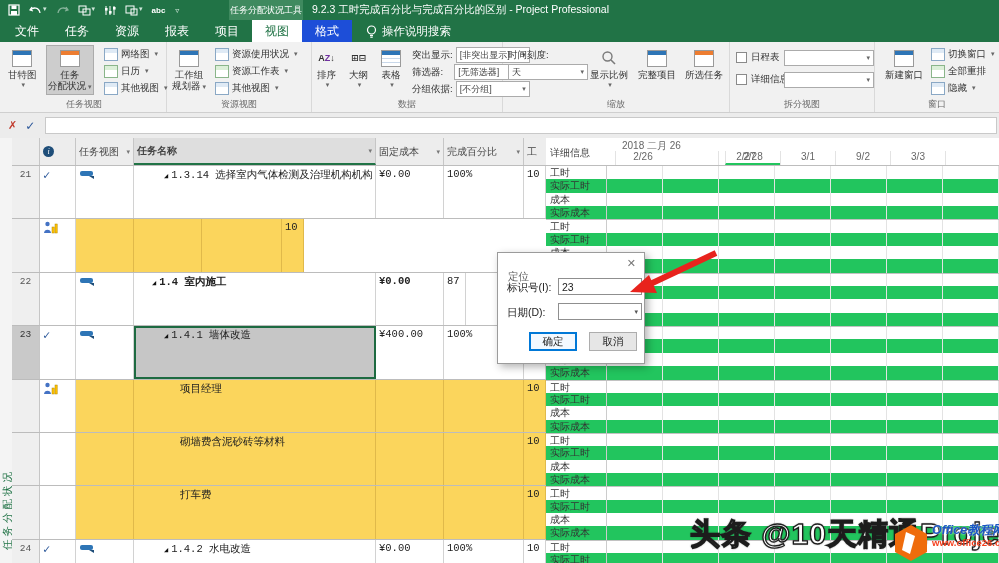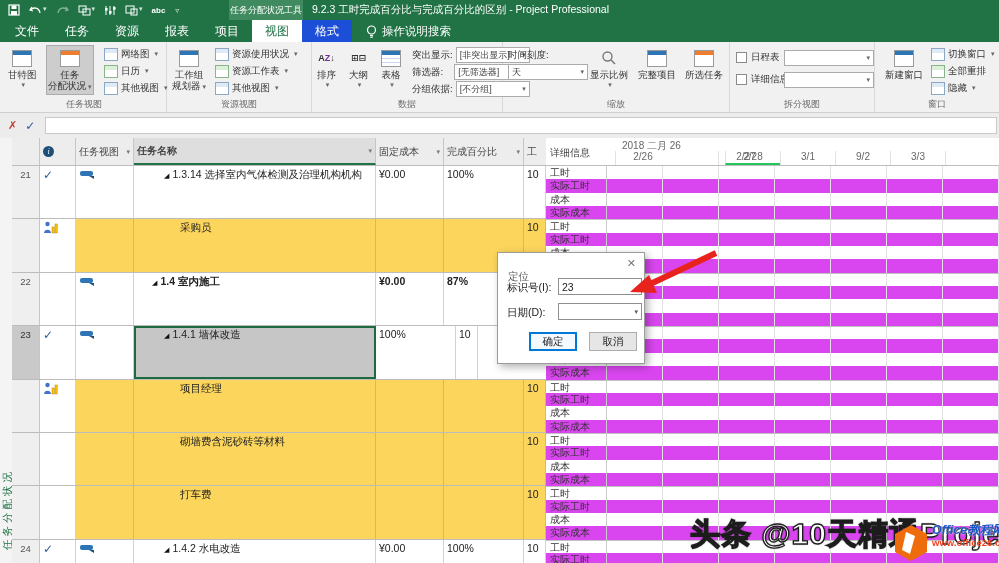--- a/index.html
+++ b/index.html
@@ -59,38 +59,38 @@
   .left-pane{position:absolute;left:12px;top:138px;width:534px;height:425px;overflow:hidden;background:#fff;border-right:1px solid #9e9e9e;}
   .lhdr{display:flex;height:27px;background:#ededed;border-bottom:1px solid #bdbdbd;}
   .hcell{border-right:1px solid #c6c6c6;display:flex;align-items:center;font-size:10px;color:#444;
          padding:0 3px;box-sizing:border-box;white-space:nowrap;overflow:hidden;}
   .hcell .fdd{margin-left:auto;font-size:7px;color:#777;}
   .hcell.namehdr{background:#dedede;border-bottom:2px solid #217346;}
   .c-rowhdr{width:28px;}.c-info{width:36px;}.c-mode{width:58px;}.c-name{width:242px;}
   .c-cost{width:68px;}.c-pct{width:80px;}.c-clip{width:22px;border-right:none;}
   .trow{display:flex;height:53.4px;box-sizing:border-box;border-bottom:1px solid #bcbcbc;background:#fff;}
   .tcell{border-right:1px solid #d2d2d2;box-sizing:border-box;padding:2px 3px 0 3px;font-size:10.5px;color:#222;
-         overflow:hidden;white-space:nowrap;}
+         overflow:hidden;white-space:nowrap;font-family:Liberation Mono, monospace;}
   .trow.assign .tcell.ycell{background:#fbd55c;border-right:1px solid #e0b94a;}
   .rowhdr-cell{background:#efefef;color:#555;font-size:9.5px;text-align:center;padding-top:3px;border-right:1px solid #c6c6c6;}
   .rowhdr-cell.selhdr{background:#c9c9c9;color:#333;}
   .check{color:#2b579a;font-weight:bold;font-size:12px;}
   .tri{font-size:7px;margin-right:3px;color:#111;}
   .namecell.sel{background:#c6c6c6;outline:2px solid #1d6a41;outline-offset:-2px;}
   .bold{font-weight:bold;}
   
   .right-pane{position:absolute;left:546px;top:138px;width:453px;height:425px;overflow:hidden;background:#fff;}
   .thdr{height:27px;border-bottom:1px solid #bdbdbd;position:relative;background:#fff;}
   .month{position:absolute;left:76px;top:1px;font-size:10px;color:#666;white-space:nowrap;}
   .dayrow{position:absolute;left:0;bottom:0;height:14px;width:100%;}
   .daylab{position:absolute;bottom:0;height:14px;font-size:10px;color:#666;text-align:center;border-left:1px solid #e3e3e3;box-sizing:border-box;}
   .daylab.selday{border-bottom:2px solid #22c55e;}
   .dhdr-name{position:absolute;left:4px;top:8px;font-size:10px;color:#444;}
   .drow{display:flex;height:13.35px;box-sizing:border-box;gap:8px;}
-  .drow.alt{background:#d946ef;}
+  .drow.alt{background:#22c55e;}
   .drow.groupstart{border-top:1px solid #c2c2c2;}
   .dlabel{width:69px;box-sizing:border-box;font-size:10px;color:#333;padding:0 0 0 4px;border-right:1px solid #cccccc;
           white-space:nowrap;overflow:hidden;line-height:13px;}
   .dcell{width:55px;box-sizing:border-box;border-right:1px solid #e3e3e3;}
   
   .dialog{position:absolute;left:497px;top:252px;width:146px;height:110px;background:#fff;border:1px solid #9b9b9b;
           box-shadow:3px 3px 8px rgba(0,0,0,.3);z-index:40;font-size:10.5px;}
   .dtitle{position:absolute;left:10px;top:17px;color:#5a5a5a;}
   .dclose{position:absolute;right:8px;top:4px;color:#777;font-size:11px;}
   .dlbl{position:absolute;left:9px;color:#222;}
@@ -424,45 +424,44 @@
       </div>
       <div class="trow assign">
         <div class="tcell c-rowhdr rowhdr-cell"></div>
         <div class="tcell c-info"><span><svg width="15" height="13" viewBox="0 0 15 13">
               <circle cx="4.5" cy="3" r="2.2" fill="#4472c4"></circle>
               <path d="M1 12 C1 7.5, 8 7.5, 8 12 Z" fill="#4472c4"></path>
               <rect x="9" y="6" width="2.2" height="6" fill="#ffc000" stroke="#b58a00" stroke-width="0.5"></rect>
               <rect x="12" y="3" width="2.2" height="9" fill="#ffc000" stroke="#b58a00" stroke-width="0.5"></rect>
             </svg></span></div>
         <div class="tcell c-mode ycell"></div>
-        <div class="tcell c-name ycell namecell" style="padding-left: 46px;"><span>采购员</span></div>
         <div class="tcell c-cost ycell"></div>
         <div class="tcell c-pct ycell"></div>
         <div class="tcell c-clip ycell">10</div>
       </div>
       <div class="trow">
         <div class="tcell c-rowhdr rowhdr-cell">22</div>
         <div class="tcell c-info"></div>
         <div class="tcell c-mode"><span><svg width="16" height="11" viewBox="0 0 16 11">
               <rect x="1" y="3" width="13" height="5" rx="2" fill="#2e75b6"></rect>
               <polygon points="10,8 15,8 15,11" fill="#1f4e79"></polygon>
             </svg></span></div>
         <div class="tcell c-name ycell namecell bold" style="padding-left: 18px;"><span class="tri">◢</span><span>1.4 室内施工</span></div>
         <div class="tcell c-cost ycell bold">¥0.00</div>
-        <div class="tcell c-pct ycell bold">87%</div>
         <div class="tcell c-clip ycell">87</div>
       </div>
       <div class="trow">
         <div class="tcell c-rowhdr rowhdr-cell selhdr">23</div>
         <div class="tcell c-info"><span class="check">✓</span></div>
         <div class="tcell c-mode"><span><svg width="16" height="11" viewBox="0 0 16 11">
               <rect x="1" y="3" width="13" height="5" rx="2" fill="#2e75b6"></rect>
               <polygon points="10,8 15,8 15,11" fill="#1f4e79"></polygon>
             </svg></span></div>
         <div class="tcell c-name ycell namecell sel" style="padding-left: 30px;"><span class="tri">◢</span><span>1.4.1 墙体改造</span></div>
+        <div class="tcell c-cost ycell">¥400.00</div>
         <div class="tcell c-pct ycell">100%</div>
         <div class="tcell c-clip ycell">10</div>
       </div>
       <div class="trow assign">
         <div class="tcell c-rowhdr rowhdr-cell"></div>
         <div class="tcell c-info"><span><svg width="15" height="13" viewBox="0 0 15 13">
               <circle cx="4.5" cy="3" r="2.2" fill="#4472c4"></circle>
               <path d="M1 12 C1 7.5, 8 7.5, 8 12 Z" fill="#4472c4"></path>
               <rect x="9" y="6" width="2.2" height="6" fill="#ffc000" stroke="#b58a00" stroke-width="0.5"></rect>
               <rect x="12" y="3" width="2.2" height="9" fill="#ffc000" stroke="#b58a00" stroke-width="0.5"></rect>

